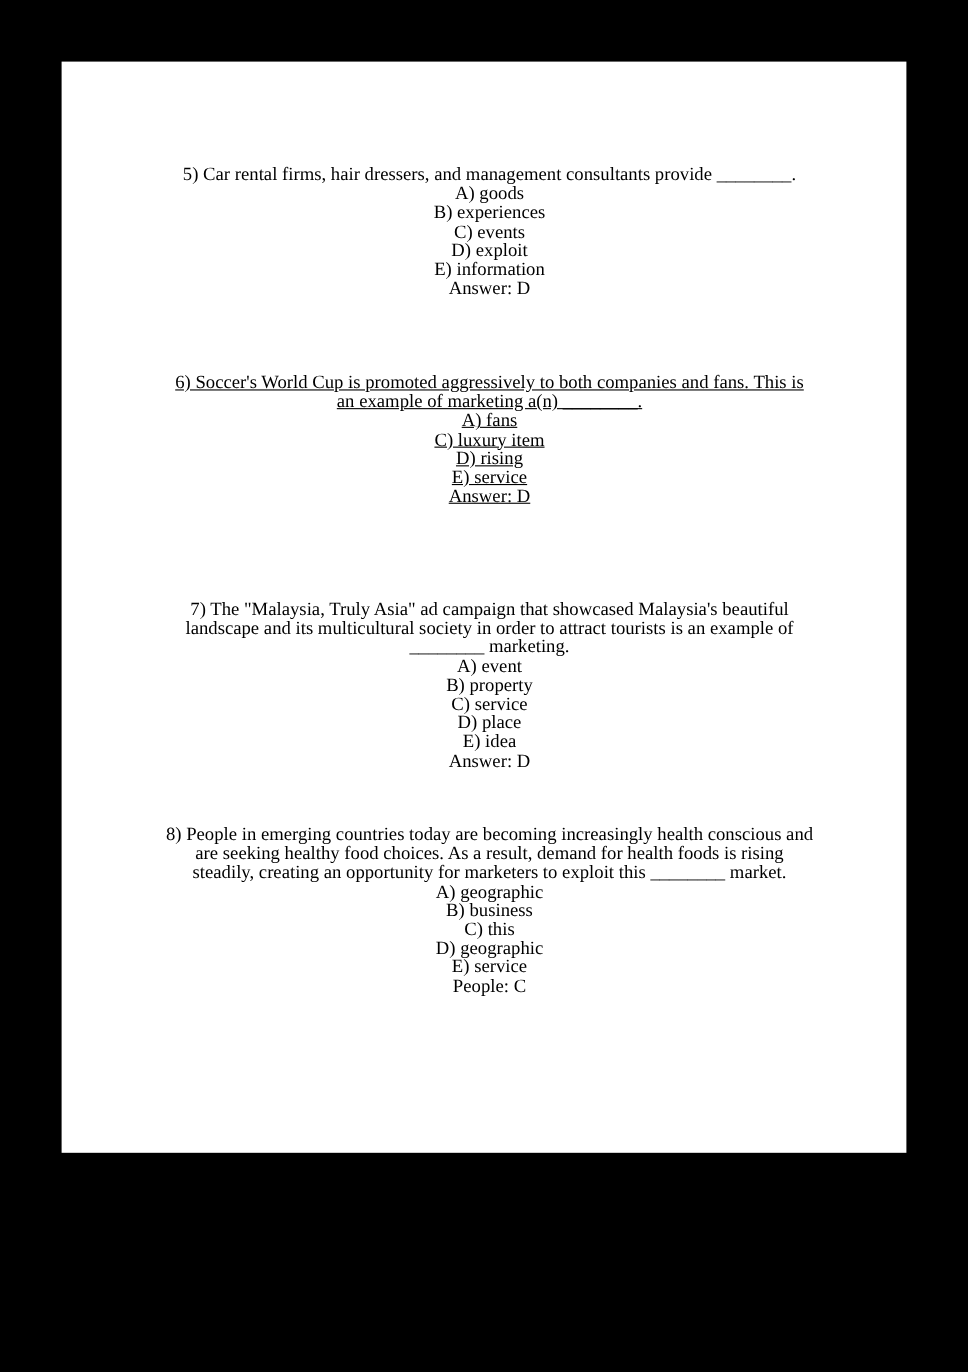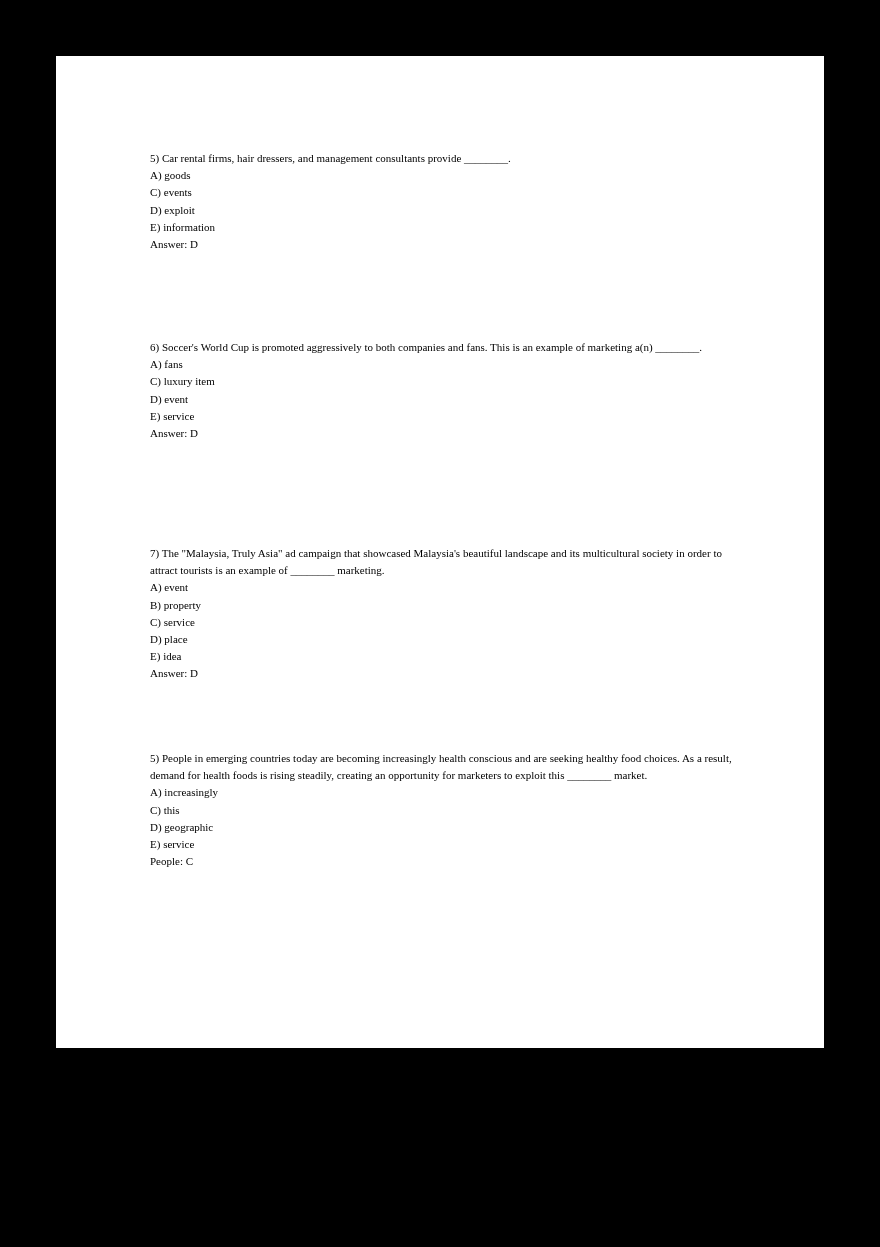--- a/index.html
+++ b/index.html
@@ -1,56 +1,58 @@
 <!DOCTYPE html>
 <html><head>
 <meta charset="utf-8">
 <style>
   html, body { margin:0; padding:0; }
   body { width:880px; height:1247px; background:#000; position:relative; overflow:hidden; }
   .page { position:absolute; left:56px; top:56px; width:768px; height:992px; background:#fff; }
-  .q { position:absolute; left:94px; width:590px; font-family:"Liberation Serif", serif; font-size:11px; line-height:17.2px; color:#000; }
+  .q { position:absolute; left:94px; width:590px; font-family:"Liberation Serif", serif; font-size:17px; line-height:17.2px; color:#000;text-align:center; }
   .q div { white-space:nowrap; }
   .q .stem { white-space:normal; }
 </style>
 </head>
 <body>
 
 <div class="page">
 
   <div class="q" style="top:94px;">
     <div class="stem">5) Car rental firms, hair dressers, and management consultants provide ________.</div>
     <div>A) goods</div>
+    <div>B) experiences</div>
     <div>C) events</div>
     <div>D) exploit</div>
     <div>E) information</div>
     <div>Answer:  D</div>
   </div>
 
-  <div class="q" style="top:283px;">
+  <div class="q" style="top:283px;text-decoration:underline;">
     <div class="stem">6) Soccer's World Cup is promoted aggressively to both companies and fans. This is an example of marketing a(n) ________.</div>
     <div>A) fans</div>
     <div>C) luxury item</div>
-    <div>D) event</div>
+    <div>D) rising</div>
     <div>E) service</div>
     <div>Answer:  D</div>
   </div>
 
   <div class="q" style="top:489px;">
     <div class="stem">7) The "Malaysia, Truly Asia" ad campaign that showcased Malaysia's beautiful landscape and its multicultural society in order to attract tourists is an example of ________ marketing.</div>
     <div>A) event</div>
     <div>B) property</div>
     <div>C) service</div>
     <div>D) place</div>
     <div>E) idea</div>
     <div>Answer:  D</div>
   </div>
 
   <div class="q" style="top:694px;">
-    <div class="stem">5) People in emerging countries today are becoming increasingly health conscious and are seeking healthy food choices. As a result, demand for health foods is rising steadily, creating an opportunity for marketers to exploit this ________ market.</div>
-    <div>A) increasingly</div>
+    <div class="stem">8) People in emerging countries today are becoming increasingly health conscious and are seeking healthy food choices. As a result, demand for health foods is rising steadily, creating an opportunity for marketers to exploit this ________ market.</div>
+    <div>A) geographic</div>
+    <div>B) business</div>
     <div>C) this</div>
     <div>D) geographic</div>
     <div>E) service</div>
     <div>People:  C</div>
   </div>
 
 </div>
 
 </body></html>

